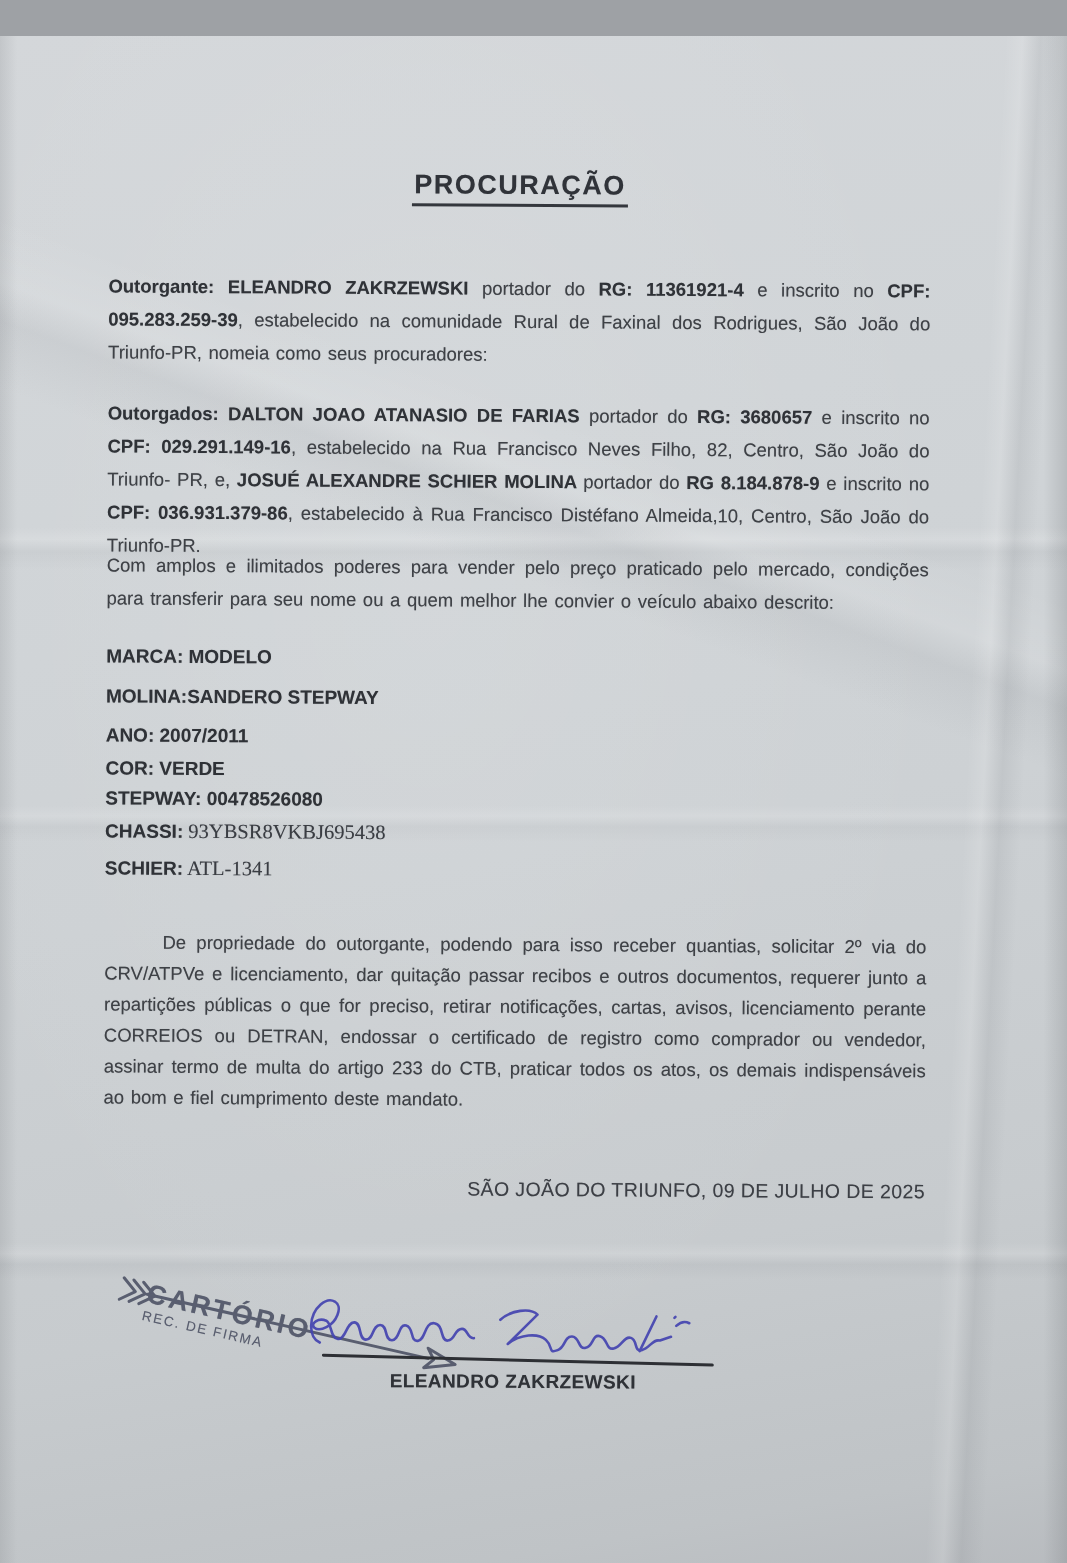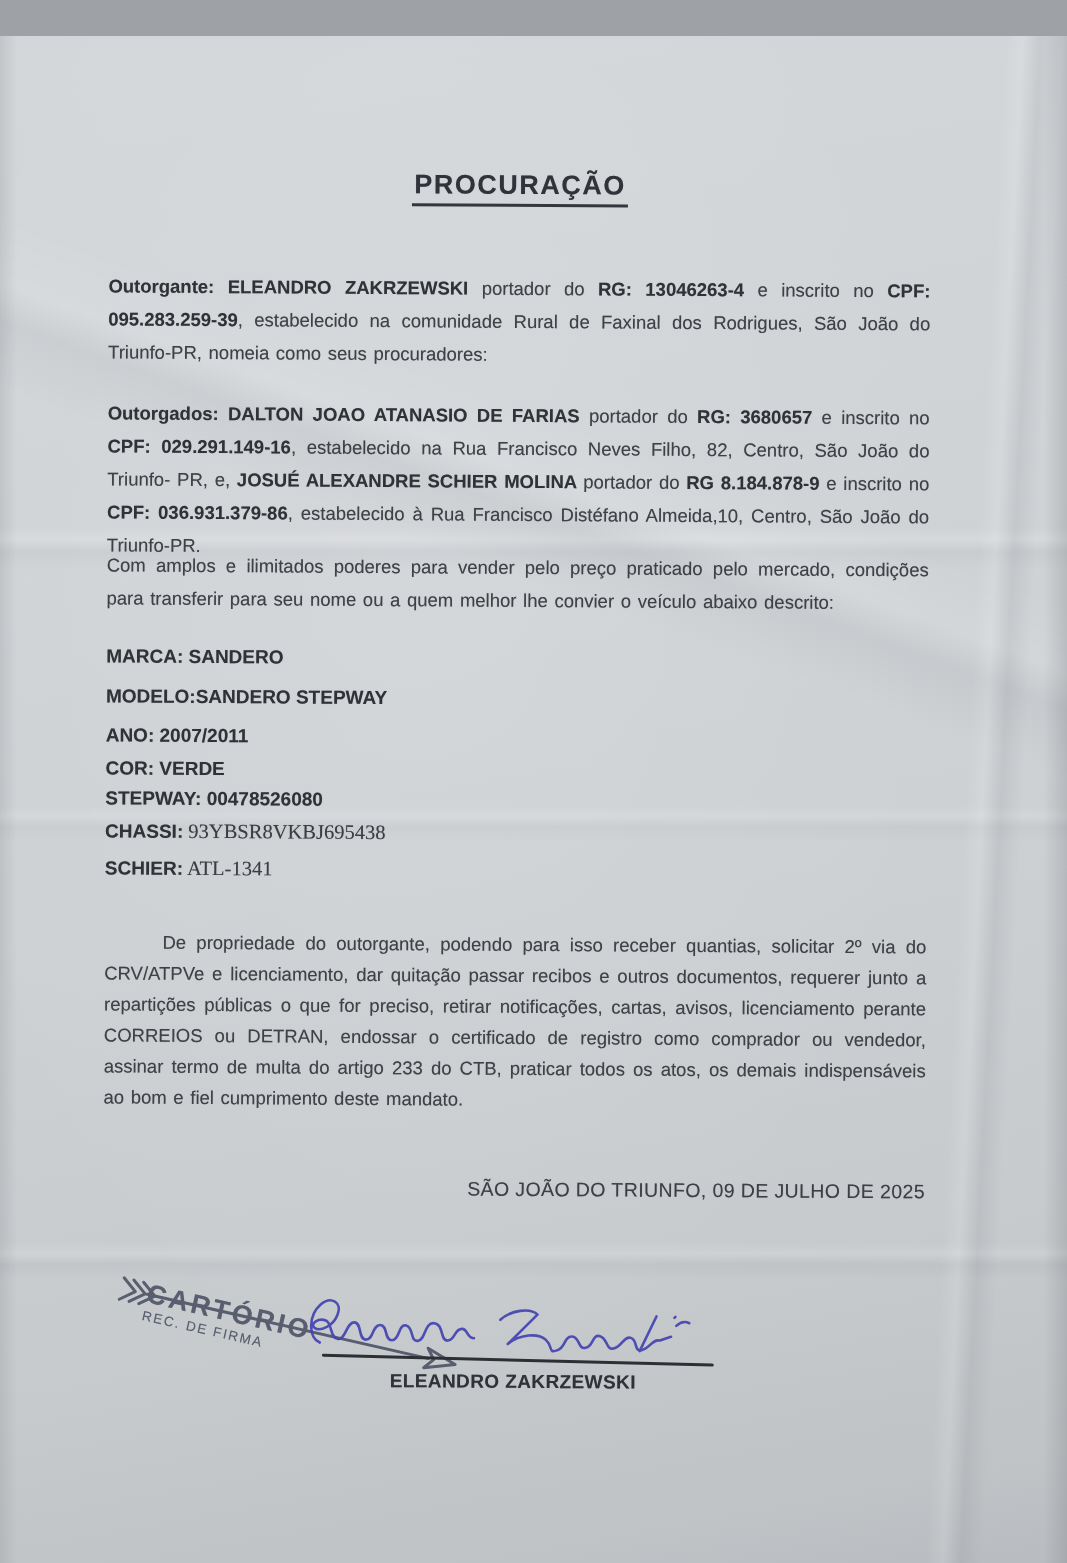--- a/index.html
+++ b/index.html
@@ -56,29 +56,29 @@
 </head>
 <body>
 
 <div class="page">
   <div class="doc-content">
 
     <div class="block title-wrap">
       <span class="title-text">PROCURAÇÃO</span>
     </div>
 
-    <p class="block para p1"><span class="b">Outorgante: ELEANDRO ZAKRZEWSKI </span><span>portador do </span><span class="b">RG: 13046263-4 </span><span>e inscrito no </span><span class="b">CPF: 095.283.259-39</span><span>, estabelecido na comunidade Rural de Faxinal dos Rodrigues, São João do Triunfo-PR, nomeia como seus procuradores:</span></p>
+    <p class="block para p1"><span class="b">Outorgante: ELEANDRO ZAKRZEWSKI </span><span>portador do </span><span class="b">RG: 11361921-4 </span><span>e inscrito no </span><span class="b">CPF: 095.283.259-39</span><span>, estabelecido na comunidade Rural de Faxinal dos Rodrigues, São João do Triunfo-PR, nomeia como seus procuradores:</span></p>
 
     <p class="block para p2"><span class="b">Outorgados: DALTON JOAO ATANASIO DE FARIAS </span><span>portador do </span><span class="b">RG: 3680657 </span><span>e inscrito no </span><span class="b">CPF: 029.291.149-16</span><span>, estabelecido na Rua Francisco Neves Filho, 82, Centro, São João do Triunfo- PR, e, </span><span class="b">JOSUÉ ALEXANDRE SCHIER MOLINA </span><span>portador do </span><span class="b">RG 8.184.878-9 </span><span>e inscrito no </span><span class="b">CPF: 036.931.379-86</span><span>, estabelecido à Rua Francisco Distéfano Almeida,10, Centro, São João do Triunfo-PR.</span></p>
 
     <p class="block para p3">Com amplos e ilimitados poderes para vender pelo preço praticado pelo mercado, condições para transferir para seu nome ou a quem melhor lhe convier o veículo abaixo descrito:</p>
 
     <div class="block vehicle">
-      <div class="vrow g1"><span>MARCA:</span><span> SANDERO</span></div>
-      <div class="vrow g2"><span>MODELO:</span><span>SANDERO STEPWAY</span></div>
+      <div class="vrow g1"><span>MARCA:</span><span> MODELO</span></div>
+      <div class="vrow g2"><span>MOLINA:</span><span>SANDERO STEPWAY</span></div>
       <div class="vrow g3"><span>ANO:</span><span> 2007/2011</span></div>
       <div class="vrow g4"><span>COR:</span><span> VERDE</span></div>
       <div class="vrow g5"><span>STEPWAY:</span><span> 00478526080</span></div>
       <div class="vrow g6"><span>CHASSI:</span><span class="vval-serif"> 93YBSR8VKBJ695438</span></div>
       <div class="vrow"><span>SCHIER:</span><span class="vval-serif"> ATL-1341</span></div>
     </div>
 
     <p class="block para p4">De propriedade do outorgante, podendo para isso receber quantias, solicitar 2º via do CRV/ATPVe e licenciamento, dar quitação passar recibos e outros documentos, requerer junto a repartições públicas o que for preciso, retirar notificações, cartas, avisos, licenciamento perante CORREIOS ou DETRAN, endossar o certificado de registro como comprador ou vendedor, assinar termo de multa do artigo 233 do CTB, praticar todos os atos, os demais indispensáveis ao bom e fiel cumprimento deste mandato.</p>
 
     <div class="block date-line">SÃO JOÃO DO TRIUNFO, 09 DE JULHO DE 2025</div>

